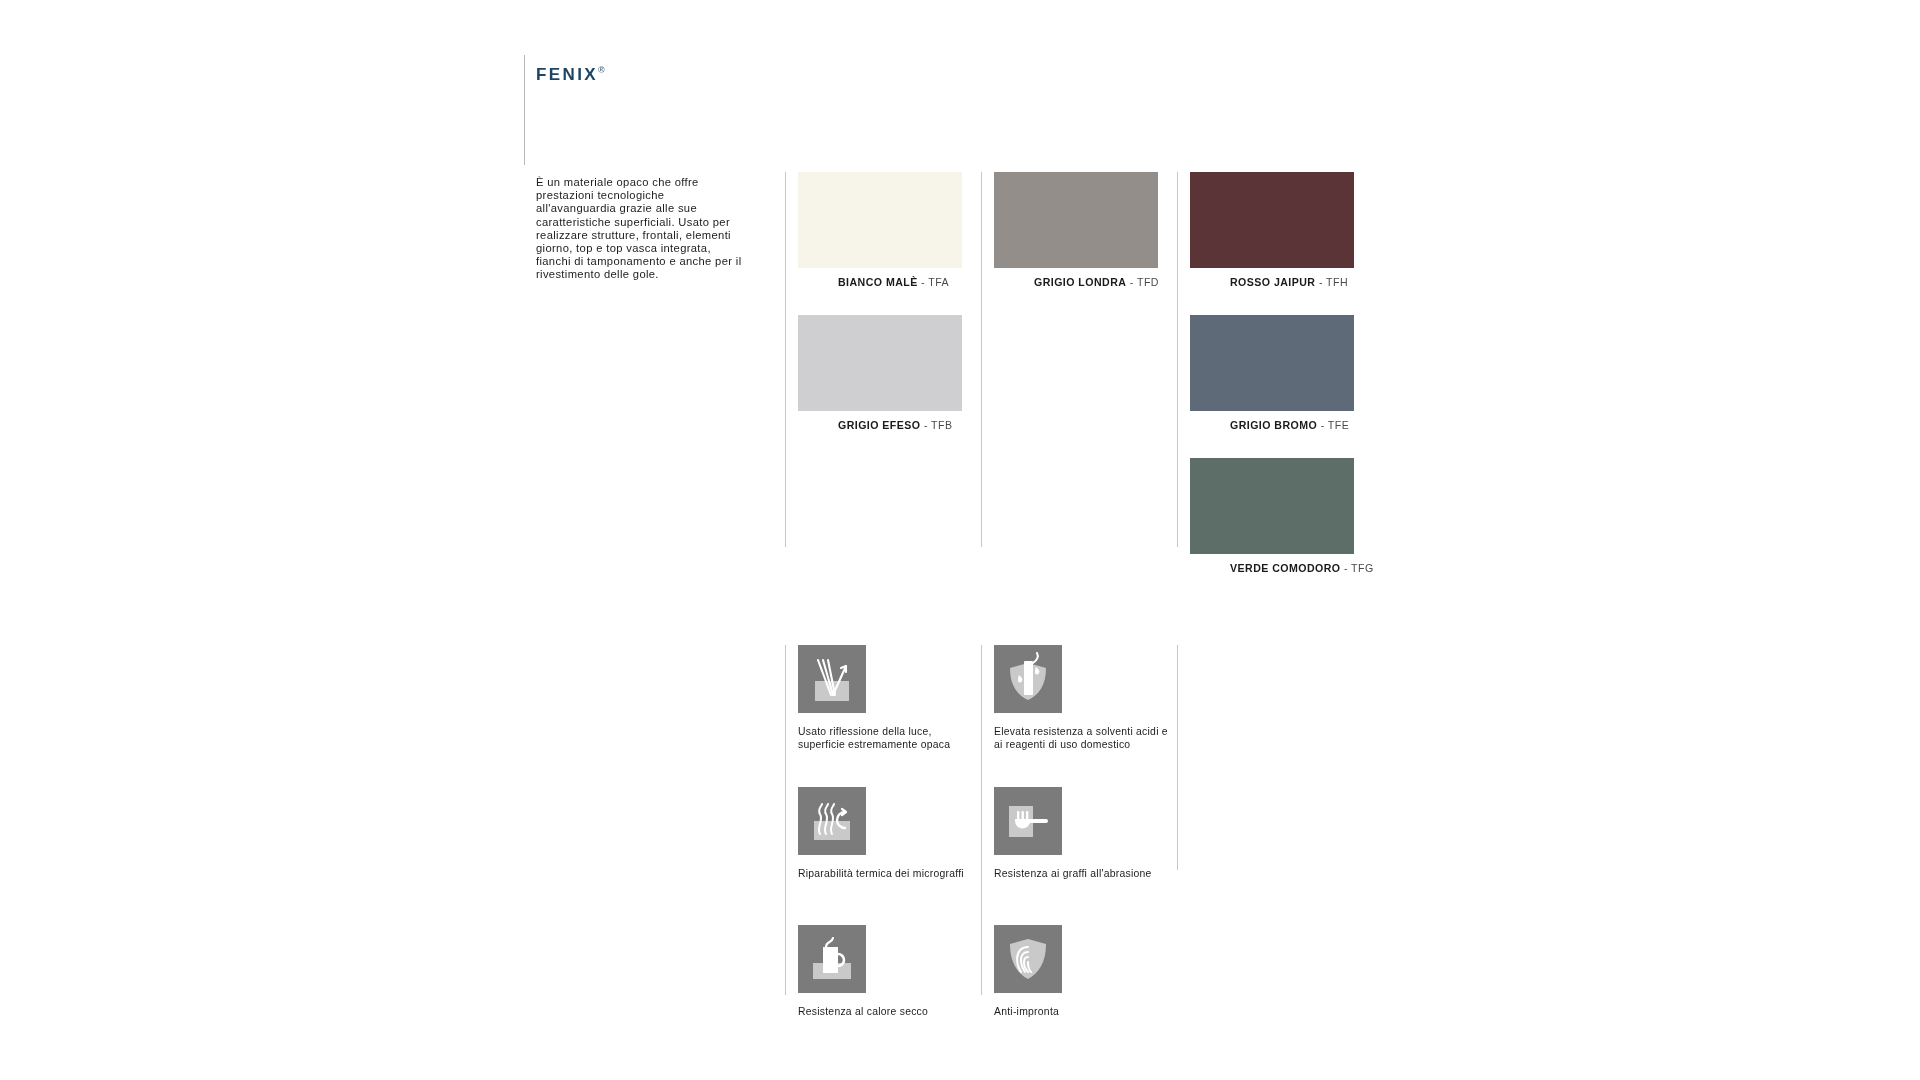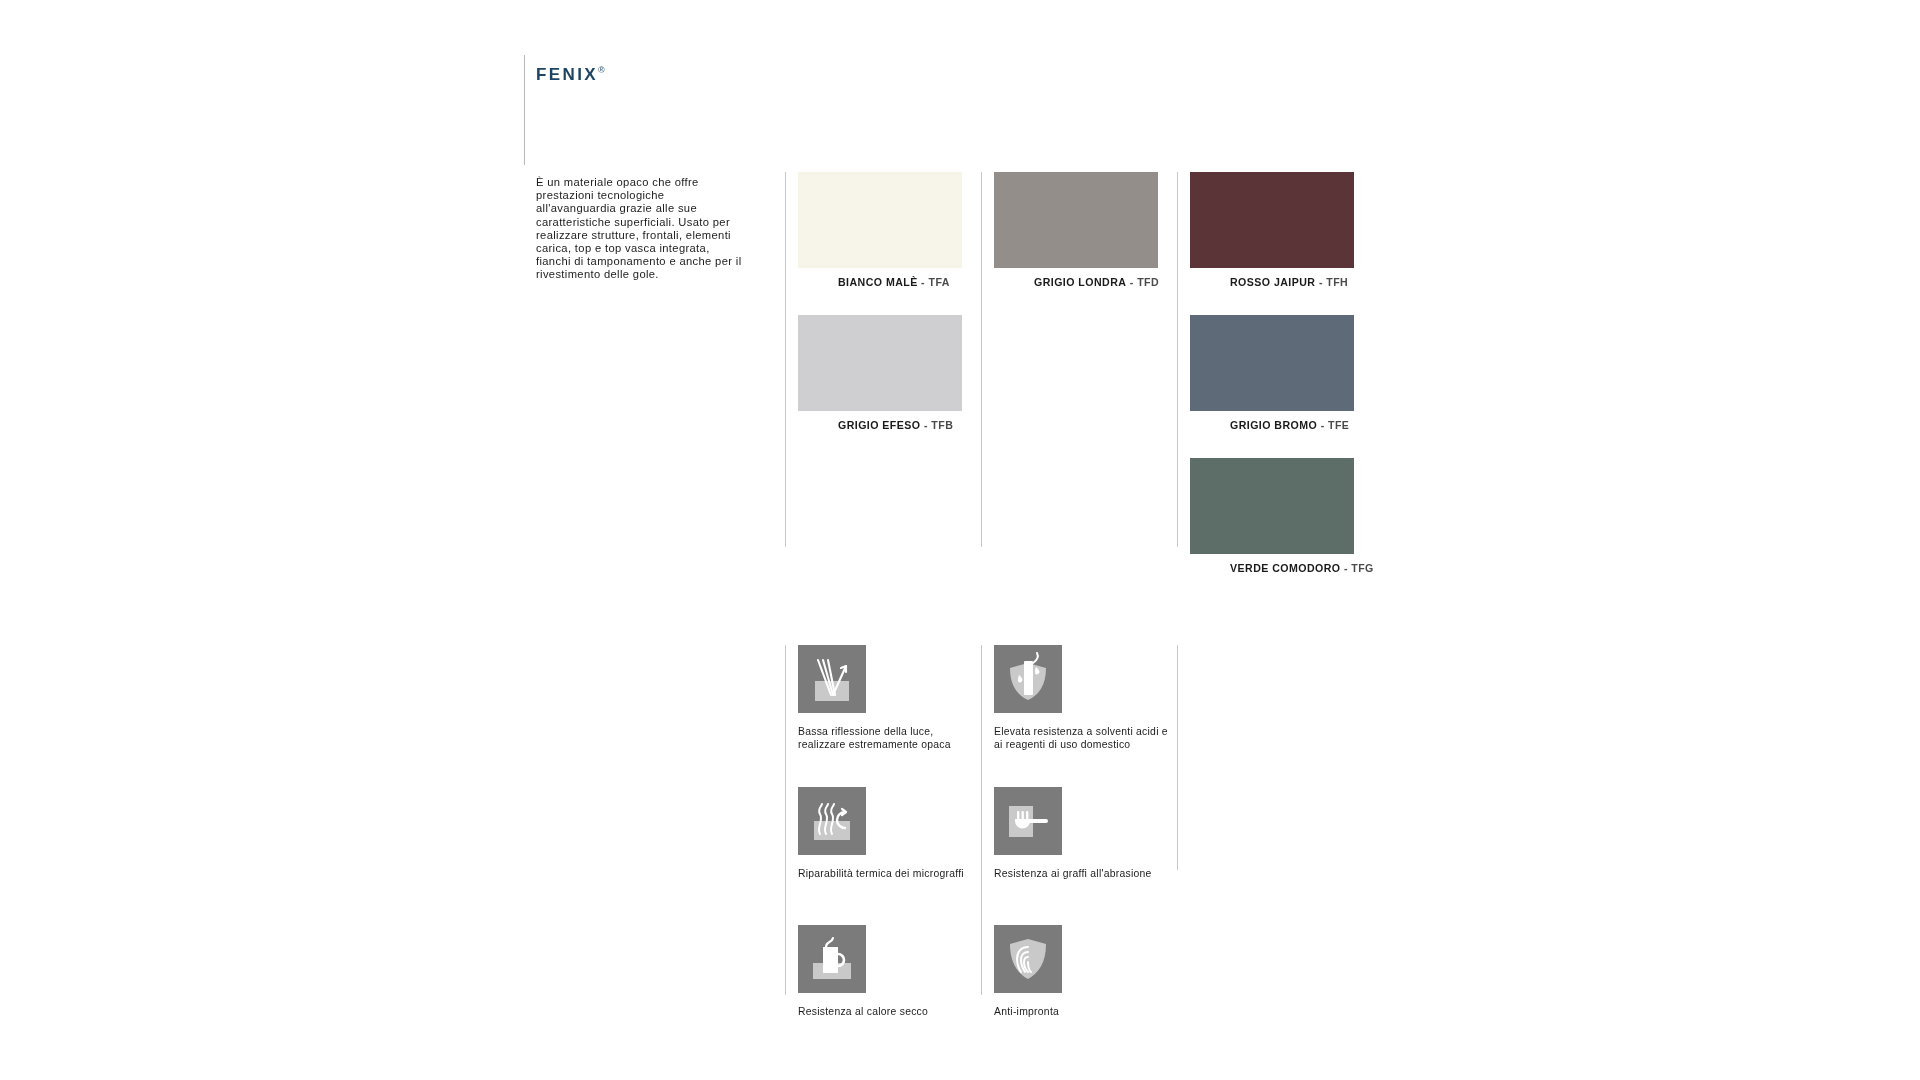--- a/index.html
+++ b/index.html
@@ -100,21 +100,21 @@
     display: block;
   }
   .swatch-label {
     margin-top: 8px;
     font-size: 10.6px;
     letter-spacing: 0.45px;
     color: #1a1a1a;
     white-space: nowrap;
   }
   .swatch-label .nm { font-weight: bold; padding-left: 40px; }
-  .swatch-label .cd { font-weight: bold; color: #4a4a4a; text-align: center; }
+  .swatch-label .cd { font-weight: normal; color: #4a4a4a; text-align: center; }
   .swatch-cell.empty .swatch-chip { background: transparent; }
   .swatch-cell.empty .swatch-label { visibility: hidden; }
 
   
   .feature-grid {
     position: absolute;
     left: 798px;
     top: 645px;
     width: 620px;
   }
@@ -162,21 +162,21 @@
 </head>
 <body>
 
 <div class="page">
 
   <div class="header">
     <div class="header-rule"></div>
     <div class="brand-title" style="color: rgb(29, 68, 99);"><span>FENIX</span><span class="brand-reg">®</span></div>
   </div>
 
-  <div class="intro">È un materiale opaco che offre prestazioni tecnologiche all'avanguardia grazie alle sue caratteristiche superficiali. Usato per realizzare strutture, frontali, elementi carica, top e top vasca integrata, fianchi di tamponamento e anche per il rivestimento delle gole.</div>
+  <div class="intro">È un materiale opaco che offre prestazioni tecnologiche all'avanguardia grazie alle sue caratteristiche superficiali. Usato per realizzare strutture, frontali, elementi giorno, top e top vasca integrata, fianchi di tamponamento e anche per il rivestimento delle gole.</div>
 
   <div class="swatch-grid">
 
     <div class="swatch-col c0">
       <div class="col-rule"></div>
 
       <div class="swatch-cell">
         <span class="swatch-chip" style="background:#f7f4ea"></span>
         <div class="swatch-label"><span class="nm">BIANCO MALÈ</span>
              <span class="cd">- TFA</span></div>
@@ -240,21 +240,21 @@
             <rect x="17" y="36" width="34" height="20" fill="#c9c9c9"></rect>
             <g stroke="#ffffff" stroke-width="2.1" fill="none" stroke-linecap="round">
               <line x1="20" y1="15" x2="33" y2="50"></line>
               <line x1="25" y1="15" x2="35" y2="50"></line>
               <line x1="30" y1="15" x2="37" y2="50"></line>
             </g>
             <path d="M35 50 L48 21" stroke="#ffffff" stroke-width="2.1" fill="none" stroke-linecap="round"></path>
             <path d="M48 21 L43 23 M48 21 L48 27" stroke="#ffffff" stroke-width="2.1" fill="none" stroke-linecap="round"></path>
           </svg>
         </span>
-        <div class="feature-text">Bassa riflessione della luce, realizzare estremamente opaca</div>
+        <div class="feature-text">Usato riflessione della luce, superficie estremamente opaca</div>
       </div>
 
       <div class="feature-cell fc-row2">
         <span class="feature-icon" style="background: rgb(123, 123, 123);">
           <svg width="68" height="68" viewBox="0 0 68 68">
             <rect x="16" y="34" width="36" height="19" fill="#c9c9c9"></rect>
             <g stroke="#ffffff" stroke-width="2" fill="none" stroke-linecap="round">
               <path d="M22 47 C18 40 26 34 22 27 C19 22 24 19 24 17"></path>
               <path d="M28 47 C24 40 32 34 28 27 C25 22 30 19 30 17"></path>
               <path d="M34 47 C30 40 38 34 34 27 C31 22 36 19 36 17"></path>

